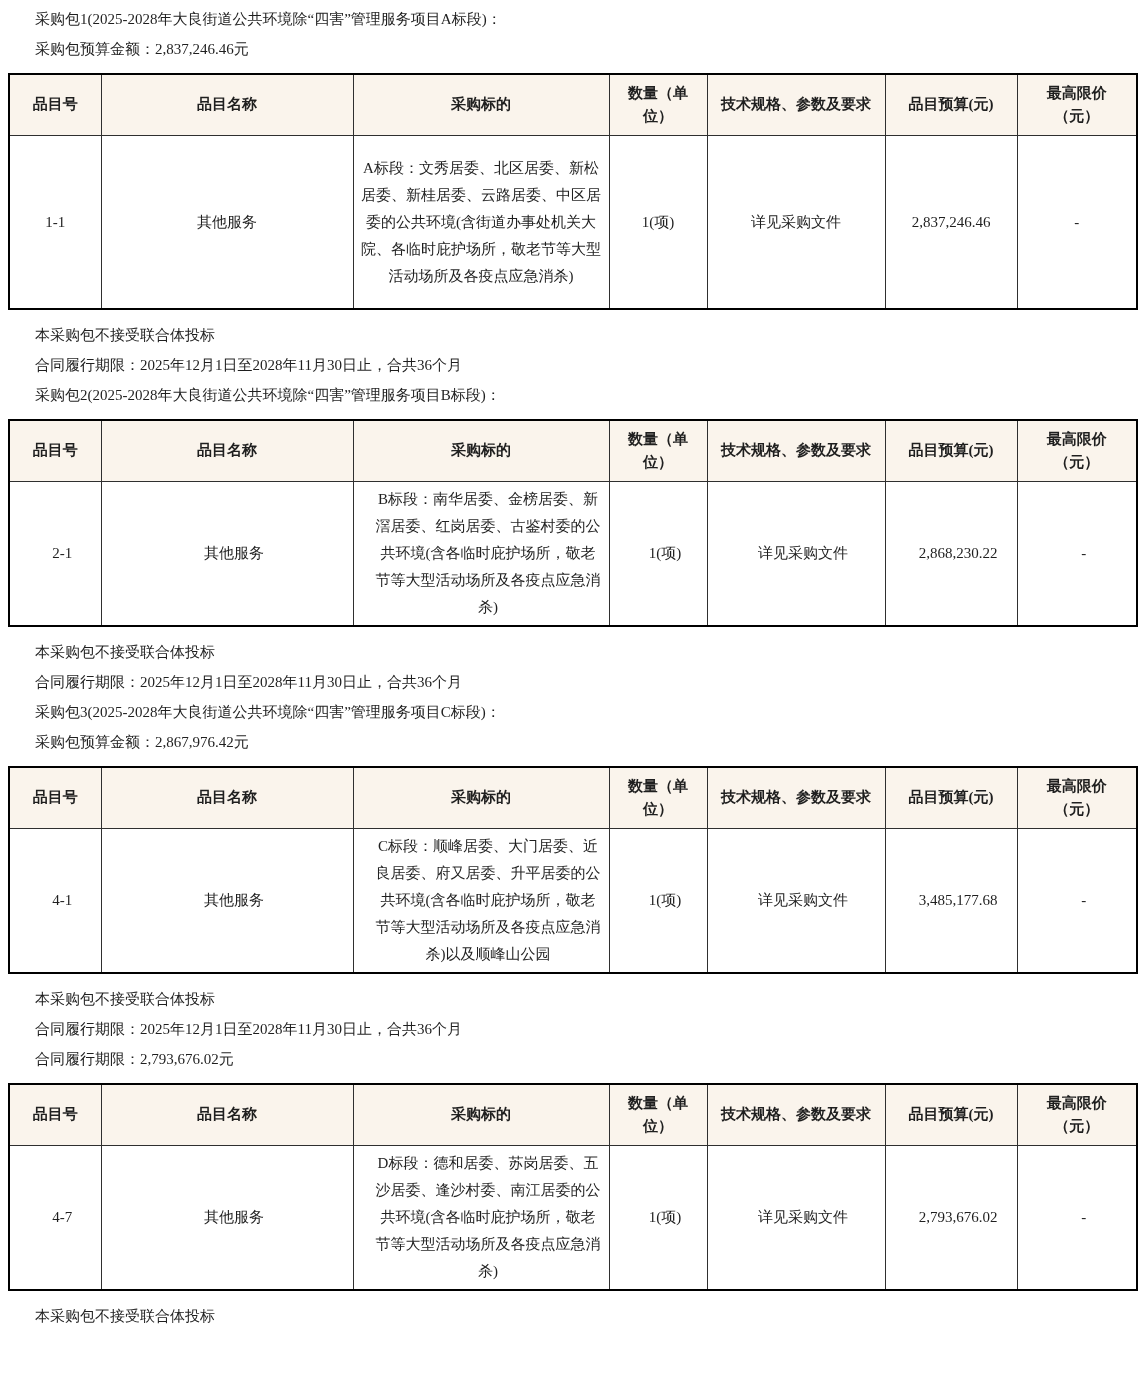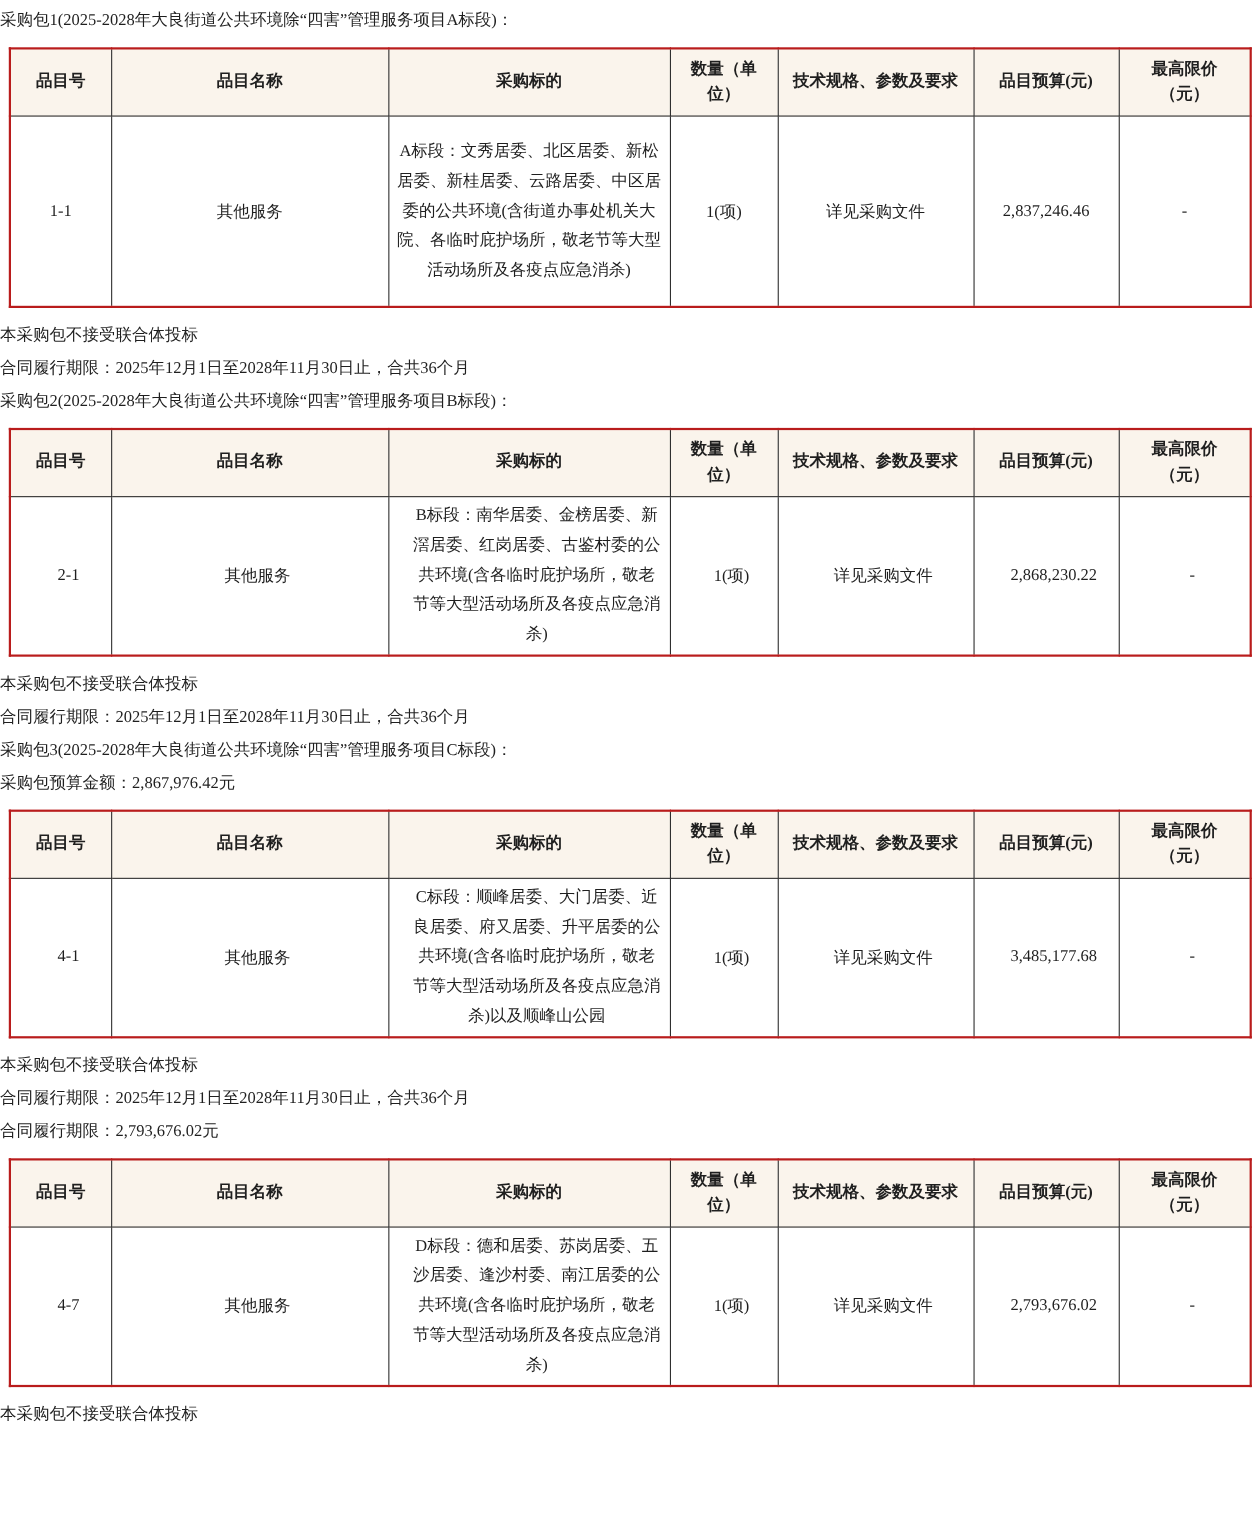--- a/index.html
+++ b/index.html
@@ -12,29 +12,30 @@
   }
   .page {
     width: 1144px;
     padding-top: 4px;
     box-sizing: border-box;
   }
   p.line {
     margin: 0;
     line-height: 30px;
     white-space: pre-wrap;
+    padding-left: 35px;
   }
   .pkg-title { margin-left: 32px; }
   .sub { margin-left: 38px; }
   table.items {
     border-collapse: collapse;
     table-layout: fixed;
     width: 1128px;
     margin: 9px 0 10px 8px;
-    border: 2px solid #b91c1c;
+    border: 2px solid #000000;
   }
   table.items th, table.items td {
     border: 1px solid #2f2f2f;
     text-align: center;
     vertical-align: middle;
     padding: 4px 6px;
     word-break: normal;
     overflow-wrap: break-word;
   }
   table.items th {
@@ -62,20 +63,21 @@
   tr.tall td { height: 164px; }
   tr.short td { height: 133px; padding-left: 20px; }
 </style>
 </head>
 <body>
 
 <div class="page">
 
   <section>
     <p class="line pkg-title">采购包1(2025-2028年大良街道公共环境除“四害”管理服务项目A标段)：</p>
+    <p class="line sub">采购包预算金额：2,837,246.46元</p>
     <table class="items">
       <colgroup>
         <col style="width:92px">
           <col style="width:252px">
           <col style="width:256px">
           <col style="width:98px">
           <col style="width:178px">
           <col style="width:132px">
           <col style="width:120px">
       </colgroup>

